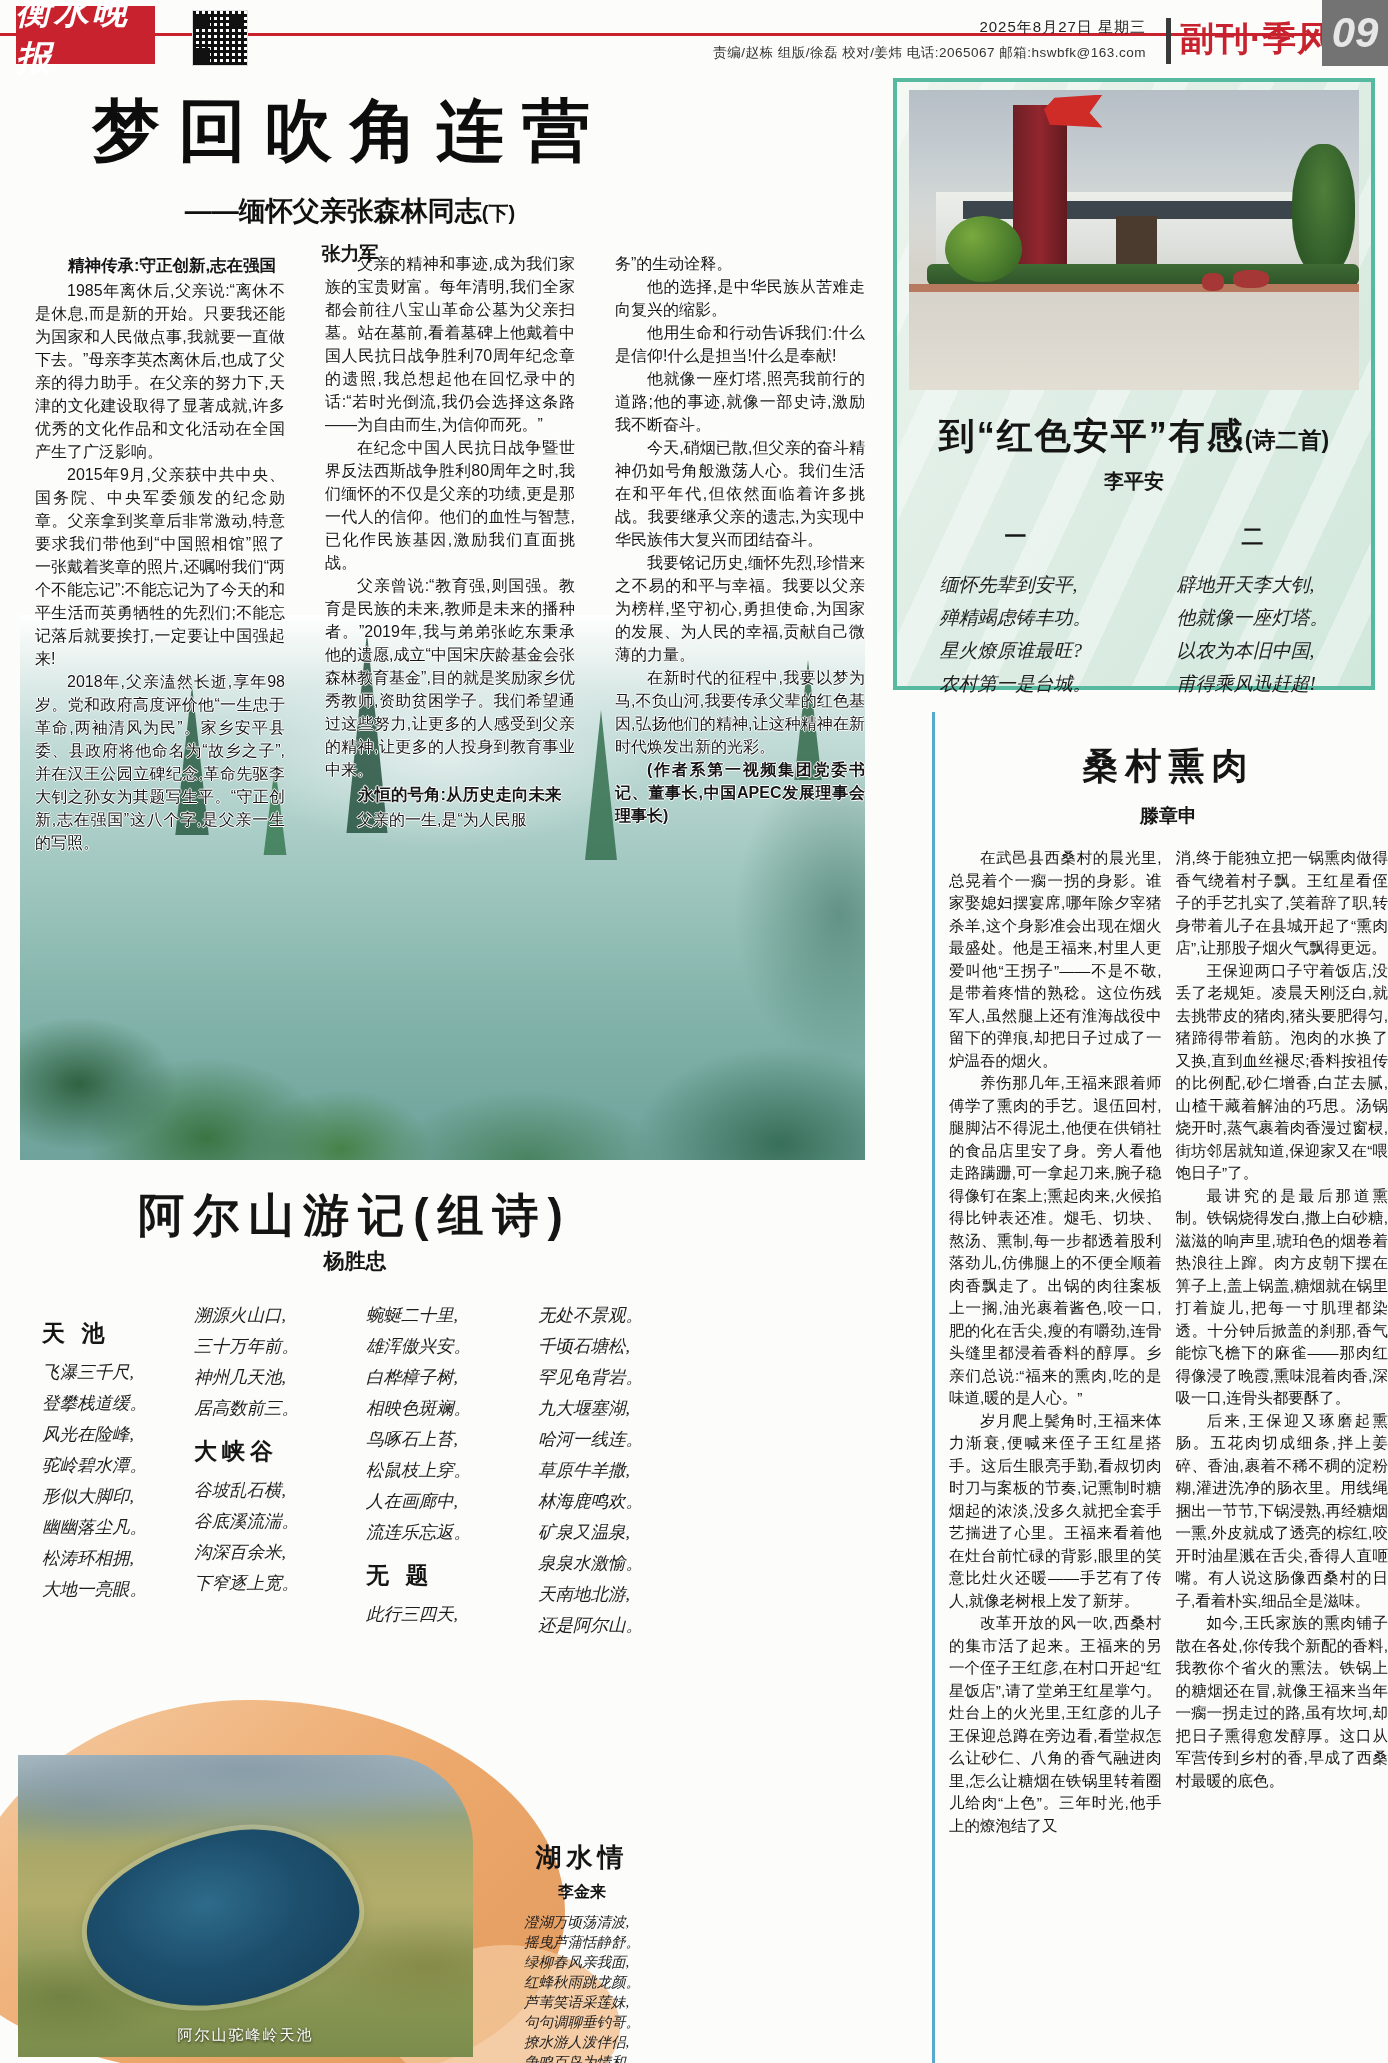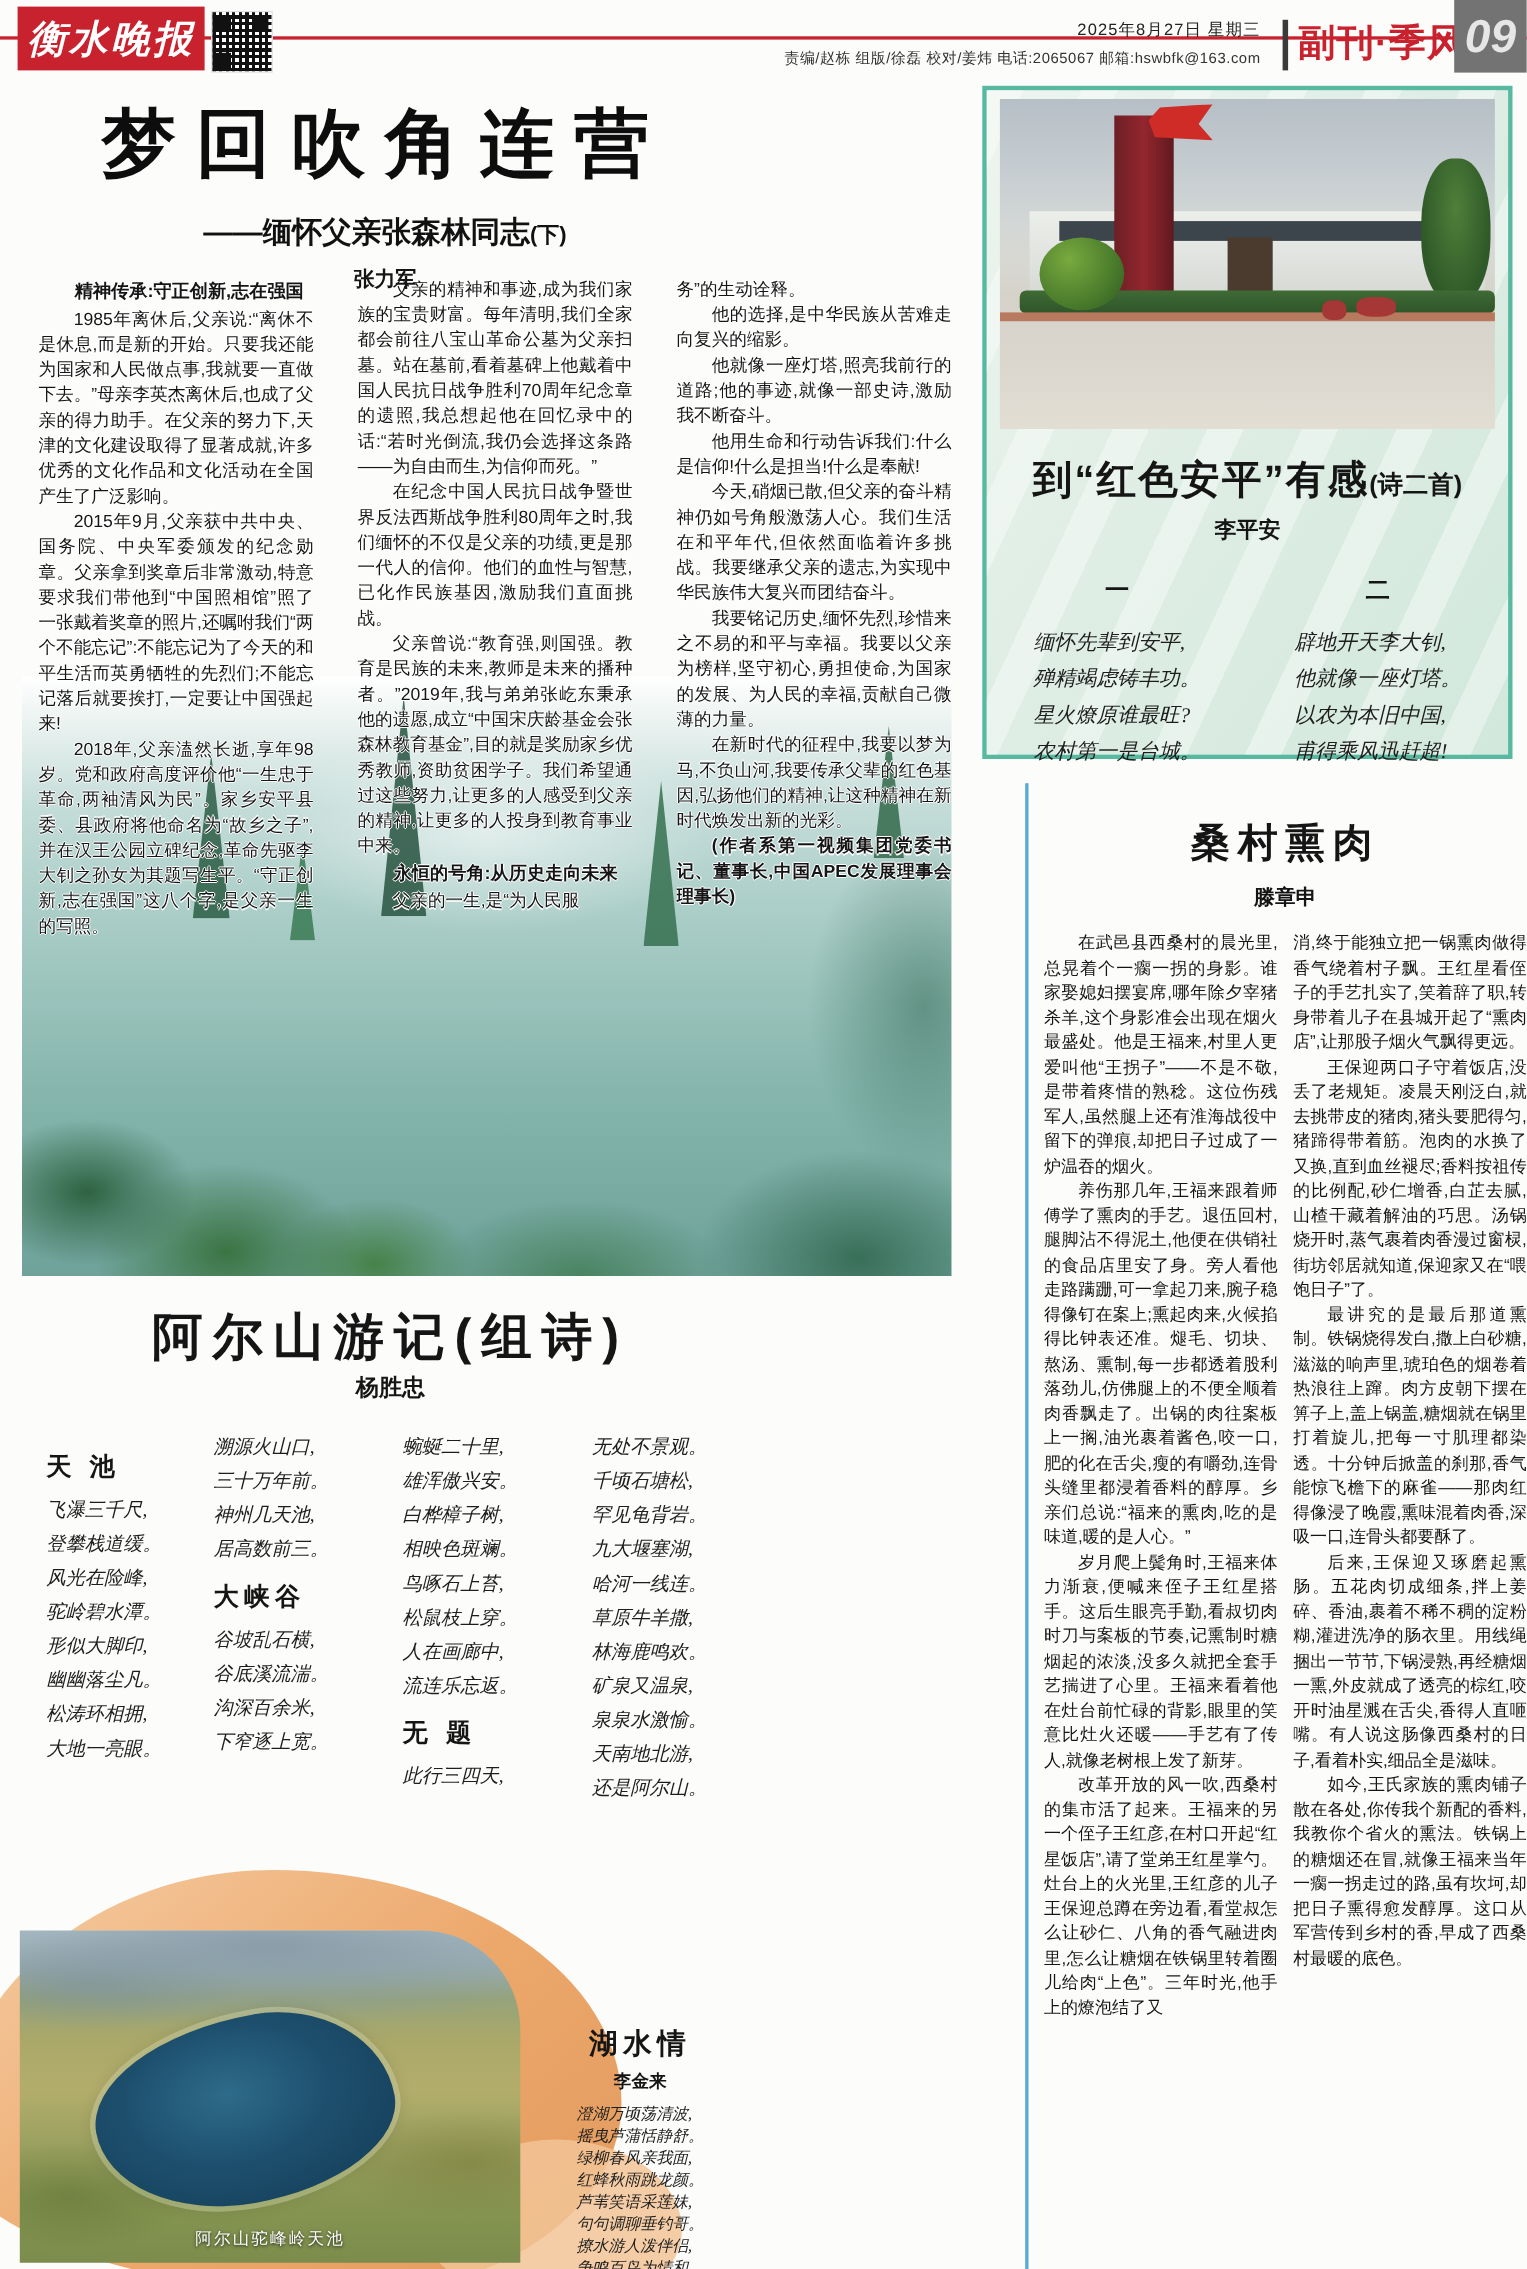--- a/index.html
+++ b/index.html
@@ -3,21 +3,21 @@
 <meta charset="utf-8">
 <style>
   html,body{margin:0;padding:0;}
   body{
     position:relative;width:1388px;height:2063px;overflow:hidden;
     background:#fcfcfa;color:#151515;
     font-family:"Liberation Sans","DejaVu Sans",sans-serif;
   }
   
   .red-rule{position:absolute;left:0;top:33px;width:100%;height:3px;background:#c9222f;}
-  .masthead{position:absolute;left:16px;top:6px;width:170px;height:58px;background:#c9222f;
+  .masthead{position:absolute;left:16px;top:6px;width:139px;height:58px;background:#c9222f;
     color:#fff;font-size:35px;font-weight:900;font-style:italic;letter-spacing:3px;
     display:flex;align-items:center;justify-content:center;}
   .qr{position:absolute;left:192px;top:10px;width:54px;height:54px;background-color:#fff;
     border:1px solid #ddd;
     background-image:
       linear-gradient(#111,#111),linear-gradient(#111,#111),linear-gradient(#111,#111),
       repeating-linear-gradient(0deg,#111 0 3px,transparent 3px 6px),
       repeating-linear-gradient(90deg,#111 0 3px,transparent 3px 6px);
     background-size:14px 14px,14px 14px,14px 14px,100% 100%,100% 100%;
     background-position:3px 3px,right 3px top 3px,left 3px bottom 3px,0 0,0 0;
@@ -183,22 +183,22 @@
   <div class="mcol">
       <div class="para">父亲的精神和事迹,成为我们家族的宝贵财富。每年清明,我们全家都会前往八宝山革命公墓为父亲扫墓。站在墓前,看着墓碑上他戴着中国人民抗日战争胜利70周年纪念章的遗照,我总想起他在回忆录中的话:“若时光倒流,我仍会选择这条路——为自由而生,为信仰而死。”</div>
       <div class="para">在纪念中国人民抗日战争暨世界反法西斯战争胜利80周年之时,我们缅怀的不仅是父亲的功绩,更是那一代人的信仰。他们的血性与智慧,已化作民族基因,激励我们直面挑战。</div>
       <div class="para">父亲曾说:“教育强,则国强。教育是民族的未来,教师是未来的播种者。”2019年,我与弟弟张屹东秉承他的遗愿,成立“中国宋庆龄基金会张森林教育基金”,目的就是奖励家乡优秀教师,资助贫困学子。我们希望通过这些努力,让更多的人感受到父亲的精神,让更多的人投身到教育事业中来。</div>
       <div class="subhead">永恒的号角:从历史走向未来</div>
       <div class="para">父亲的一生,是“为人民服</div>
     </div>
   <div class="mcol">
       <div class="cont">务”的生动诠释。</div>
       <div class="para">他的选择,是中华民族从苦难走向复兴的缩影。</div>
+      <div class="para">他用生命和行动告诉我们:什么是信仰!什么是担当!什么是奉献!</div>
       <div class="para">他就像一座灯塔,照亮我前行的道路;他的事迹,就像一部史诗,激励我不断奋斗。</div>
-      <div class="para">他用生命和行动告诉我们:什么是信仰!什么是担当!什么是奉献!</div>
       <div class="para">今天,硝烟已散,但父亲的奋斗精神仍如号角般激荡人心。我们生活在和平年代,但依然面临着许多挑战。我要继承父亲的遗志,为实现中华民族伟大复兴而团结奋斗。</div>
       <div class="para">我要铭记历史,缅怀先烈,珍惜来之不易的和平与幸福。我要以父亲为榜样,坚守初心,勇担使命,为国家的发展、为人民的幸福,贡献自己微薄的力量。</div>
       <div class="para">在新时代的征程中,我要以梦为马,不负山河,我要传承父辈的红色基因,弘扬他们的精神,让这种精神在新时代焕发出新的光彩。</div>
       <div class="sig">(作者系第一视频集团党委书记、董事长,中国APEC发展理事会理事长)</div>
     </div>
 </div>
 
 <div class="forest">
   <div class="tree t1"></div>
   <div class="tree t2"></div>

